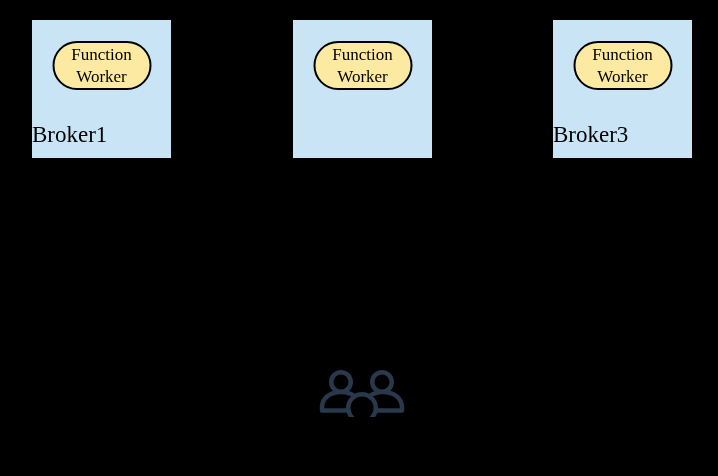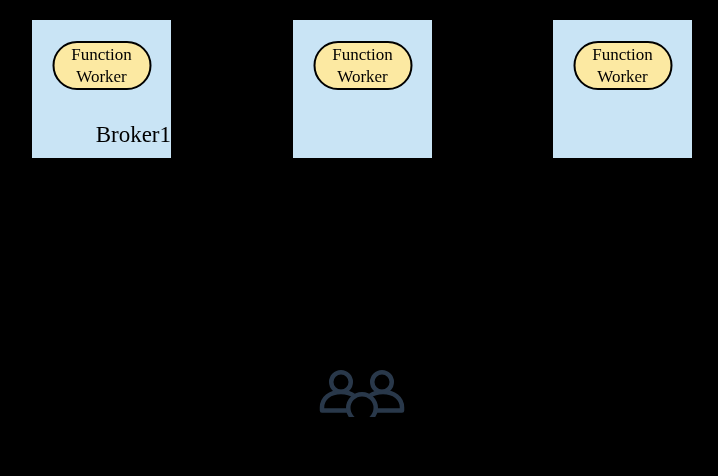--- a/index.html
+++ b/index.html
@@ -45,21 +45,21 @@
     text-align: center;
     font-size: 17px;
     line-height: 22px;
     color: #000000;
   }
   .broker-label {
     position: absolute;
     top: 102px;
     left: 0;
     width: 100%;
-    text-align: right;
+    text-align: left;
     font-size: 23px;
     line-height: 26px;
     color: #000000;
   }
   .users-icon {
     position: absolute;
     left: 318px;
     top: 363px;
     width: 88px;
     height: 88px;
@@ -80,20 +80,21 @@
   <div class="broker b2">
     <div class="worker">
       <span class="worker-label">Function Worker</span>
     </div>
   </div>
 
   <div class="broker b3">
     <div class="worker">
       <span class="worker-label">Function Worker</span>
     </div>
+    <div class="broker-label">Broker3</div>
   </div>
 
   <svg class="users-icon" viewBox="0 0 88 88" xmlns="http://www.w3.org/2000/svg" fill="none" stroke="#29384a" stroke-width="4.5" stroke-linejoin="round" stroke-linecap="round">
 
     <path d="M4,47.5 v-3 c0,-9.5 8,-15.5 19,-15.5 c11,0 19,6 19,15.5 v3 Z"></path>
     <circle cx="23" cy="19" r="9.75"></circle>
 
     <path d="M46,47.5 v-3 c0,-9.5 8,-15.5 19,-15.5 c11,0 19,6 19,15.5 v3 Z"></path>
     <circle cx="64" cy="19" r="9.75"></circle>
 

